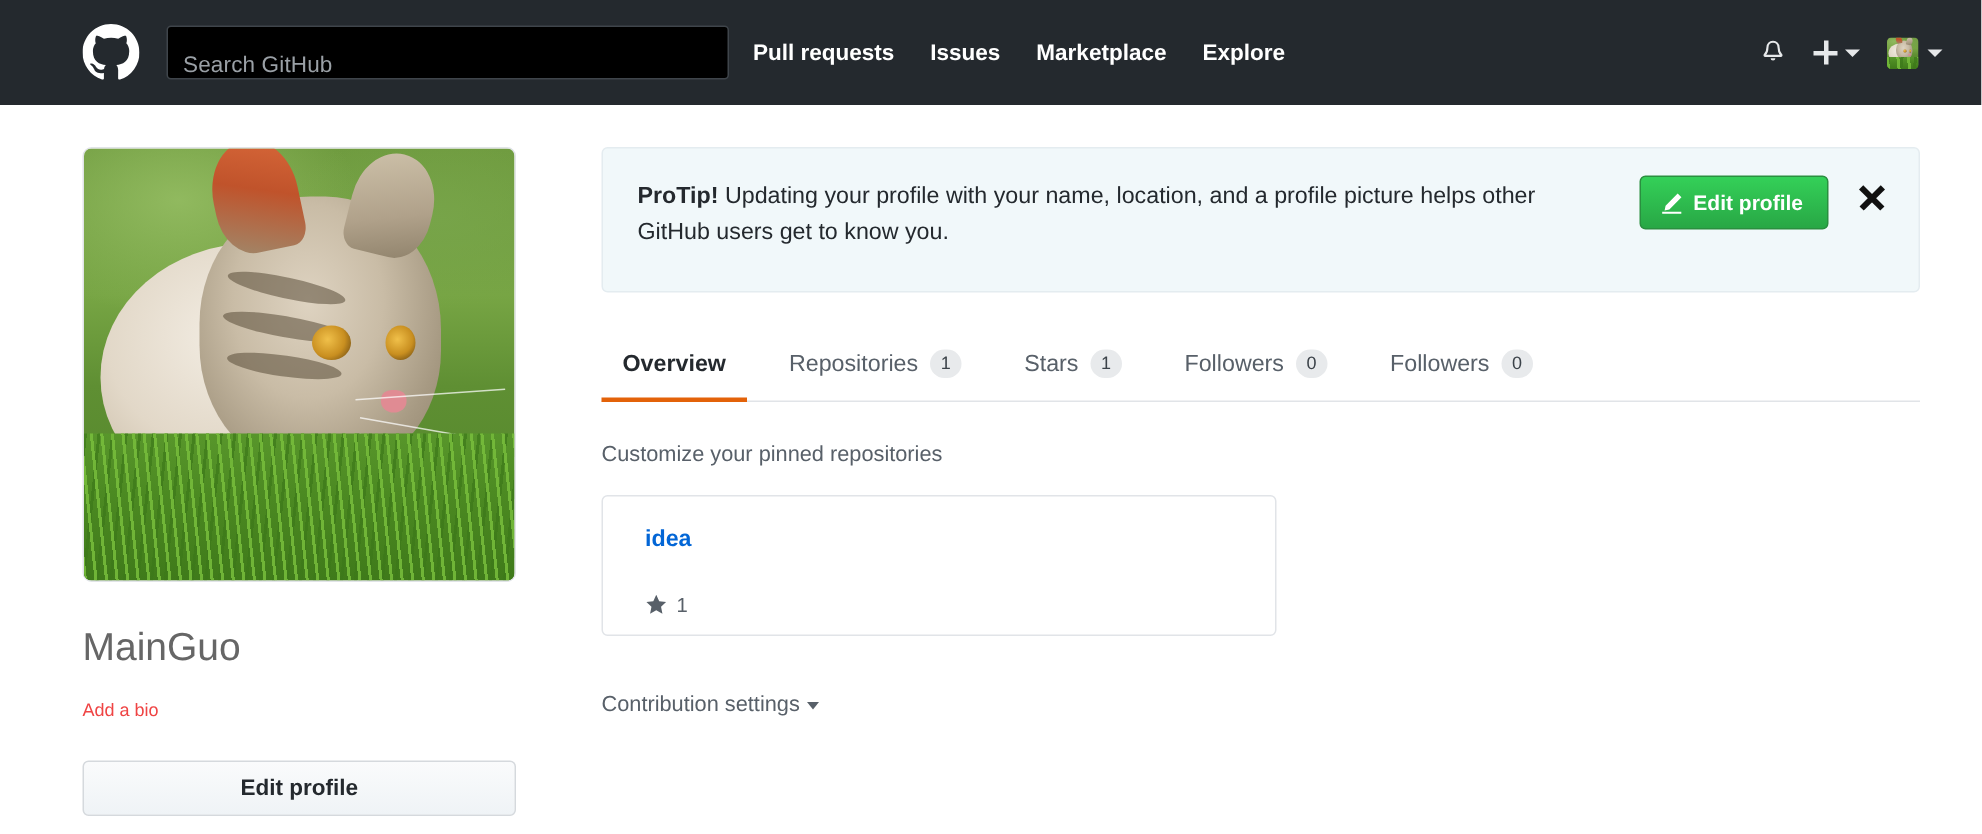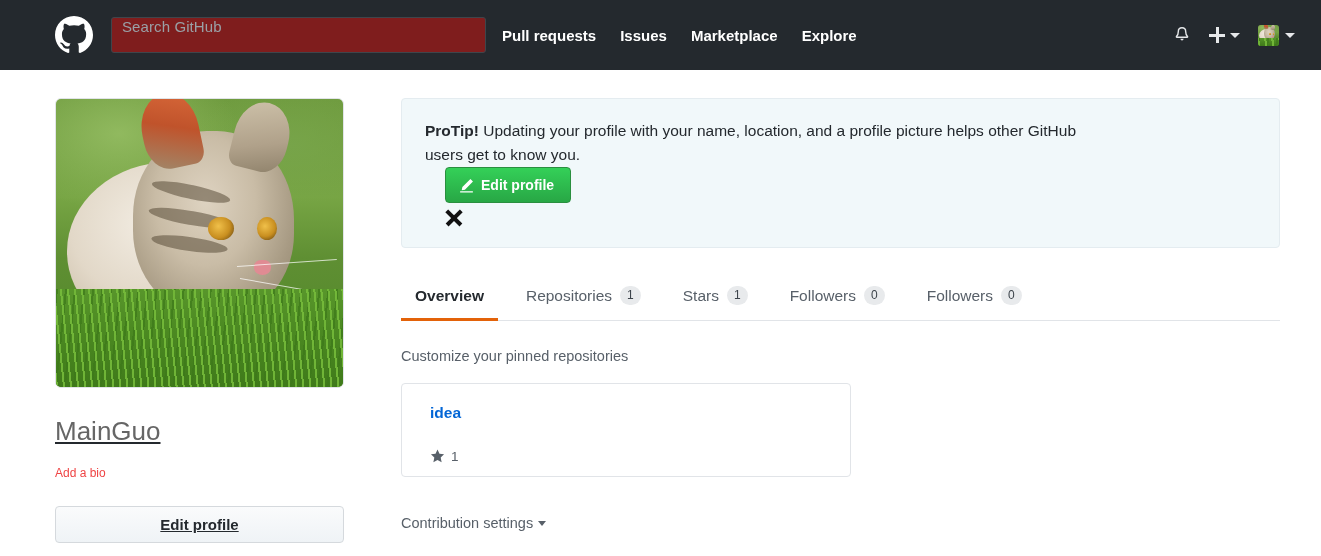--- a/index.html
+++ b/index.html
@@ -21,25 +21,25 @@
     padding: 0 28px 0 55px;
     position: relative;
   }
   .gh-logo { width: 38px; height: 38px; flex: 0 0 auto; display: block; }
   .gh-logo svg { display: block; }
 
   .search-box {
     margin-left: 18px;
     width: 375px;
     height: 36px;
-    background: #7f1d1d;
+    background: #000000;
     border: 1px solid #3f454b;
     border-radius: 3px;
     display: flex;
-    align-items: flex-start;
+    align-items: flex-end;
     padding: 0 10px;
   }
   .search-box .ph {
     color: #9aa0a6;
     font-size: 15px;
     letter-spacing: .1px;
   }
 
   .nav-links {
     display: flex;
@@ -121,21 +121,21 @@
   .k-grass:after { content: ""; position: absolute; inset: 0;
     background:
       repeating-linear-gradient(84deg, rgba(120,190,60,.85) 0 2px, transparent 2px 7px),
       repeating-linear-gradient(96deg, rgba(60,120,25,.7) 0 2px, transparent 2px 9px); }
 
   
   .page {
     display: flex;
     padding: 28px 28px 0 28px;
   }
-  .sidebar { width: 317px; flex: 0 0 317px; padding-left: 27px; text-decoration: underline; }
+  .sidebar { width: 317px; flex: 0 0 317px; padding-left: 27px; }
   .avatar-large {
     width: 289px; height: 290px;
     border-radius: 6px;
     overflow: hidden;
     position: relative;
     border: 1px solid #e1e4e8;
   }
   .username {
     font-size: 26px;
     font-weight: normal;
@@ -169,21 +169,20 @@
 
   
   .protip {
     background: #f1f8fa;
     border: 1px solid #e4ecf0;
     border-radius: 4px;
     padding: 18px 20px 18px 23px;
     display: flex;
     align-items: flex-start;
     min-height: 97px;
-    flex-direction: column;
   }
   .protip-text {
     flex: 1;
     font-size: 15.5px;
     line-height: 1.55;
     color: #24292e;
     padding-top: 2px;
     max-width: 690px;
   }
   .protip-text b { font-weight: bold; }

